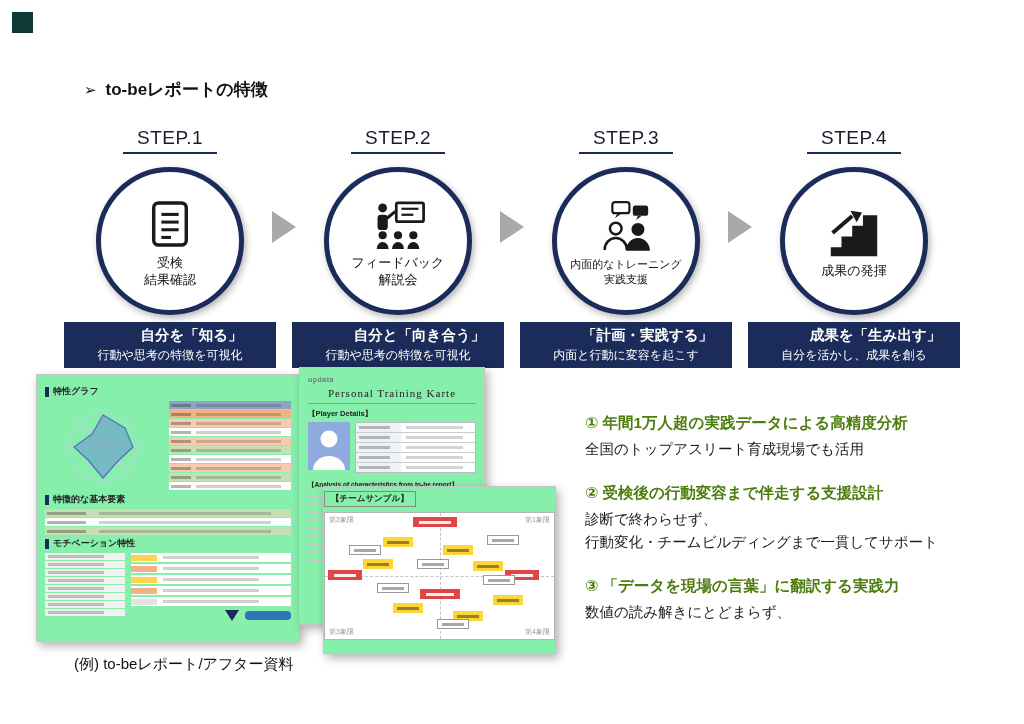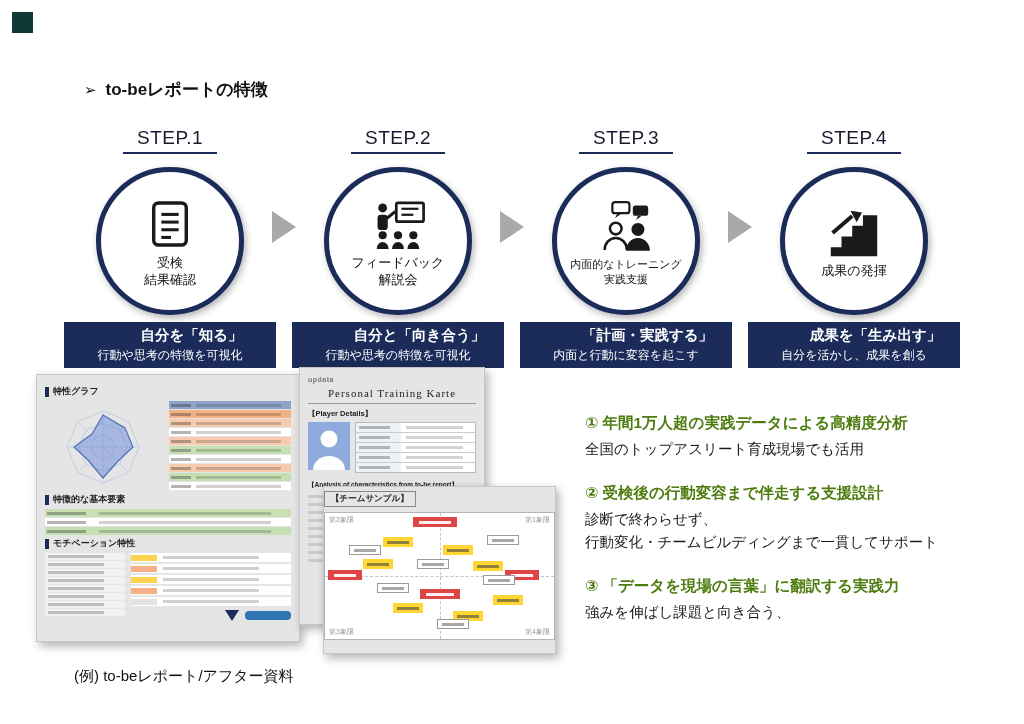--- a/index.html
+++ b/index.html
@@ -33,24 +33,24 @@
           display:flex;flex-direction:column;align-items:center;justify-content:center;text-align:center;}
   .banner-title{font-size:14.5px;font-weight:700;margin-left:43px;}
   .banner-sub{font-size:12px;margin-top:2px;}
 
   
   .features{position:absolute;left:585px;top:413px;width:402px;}
   .feature-block{margin-bottom:23px;}
   .feature-heading{color:#4d7c0f;font-weight:700;font-size:15.5px;margin-bottom:4px;}
   .feature-line{font-size:14.5px;color:#1a1a1a;line-height:1.55;}
 
-  .caption{position:absolute;left:74px;top:655px;font-size:15px;color:#111;margin-top:12px;}
-
-  
-  .card{position:absolute;background:#e5e5e5;border:1px solid #c6c6c6;box-sizing:border-box;
+  .caption{position:absolute;left:74px;top:655px;font-size:15px;color:#111;}
+
+  
+  .card{position:absolute;background:#86efac;border:1px solid #c6c6c6;box-sizing:border-box;
         box-shadow:3px 4px 9px rgba(0,0,0,.3);overflow:hidden;}
   #card-trait{left:36px;top:374px;width:264px;height:268px;padding:8px;z-index:1;}
   #card-karte{left:299px;top:367px;width:186px;height:258px;padding:8px;z-index:2;}
   #card-team{left:323px;top:486px;width:233px;height:168px;z-index:3;}
 
   .sec-h{display:flex;align-items:center;gap:4px;font-size:9px;font-weight:700;color:#222;margin:2px 0 3px;}
   .sec-h::before{content:"";width:4px;height:10px;background:#1b2c5a;flex:none;}
 
   .chart-row{display:flex;gap:6px;}
   .radar{flex:none;}
@@ -359,17 +359,17 @@
       <div class="feature-heading">① 年間1万人超の実践データによる高精度分析</div>
       <div class="feature-line">全国のトップアスリート育成現場でも活用</div>
     </div>
     <div class="feature-block">
       <div class="feature-heading">② 受検後の行動変容まで伴走する支援設計</div>
       <div class="feature-line">診断で終わらせず、</div>
       <div class="feature-line">行動変化・チームビルディングまで一貫してサポート</div>
     </div>
     <div class="feature-block">
       <div class="feature-heading">③ 「データを現場の言葉」に翻訳する実践力</div>
-      <div class="feature-line">強みを伸ばし課題と向き合う、</div>
+      <div class="feature-line">数値の読み解きにとどまらず、</div>
     </div>
   </div>
 
 </div>
 
 </body></html>

